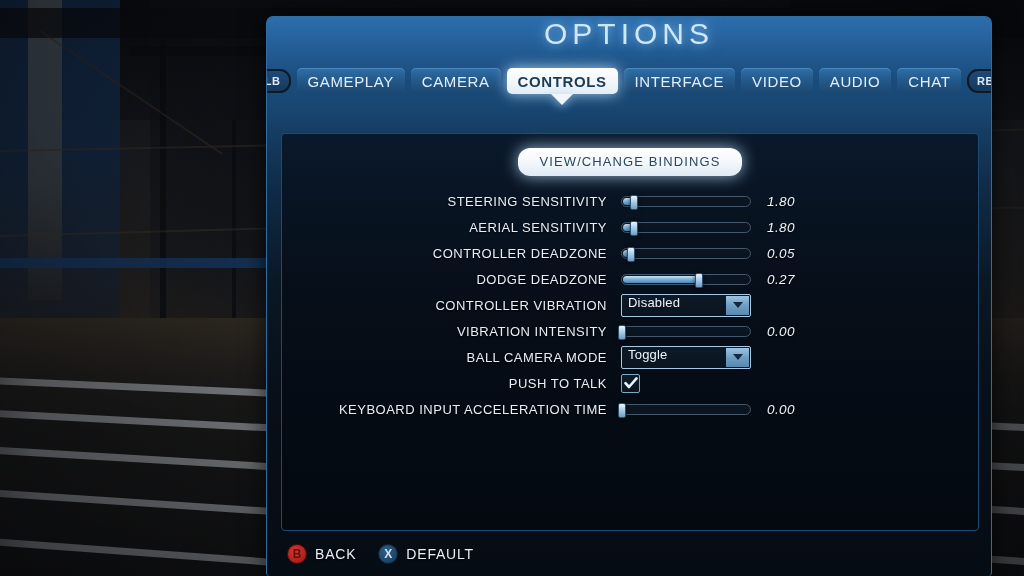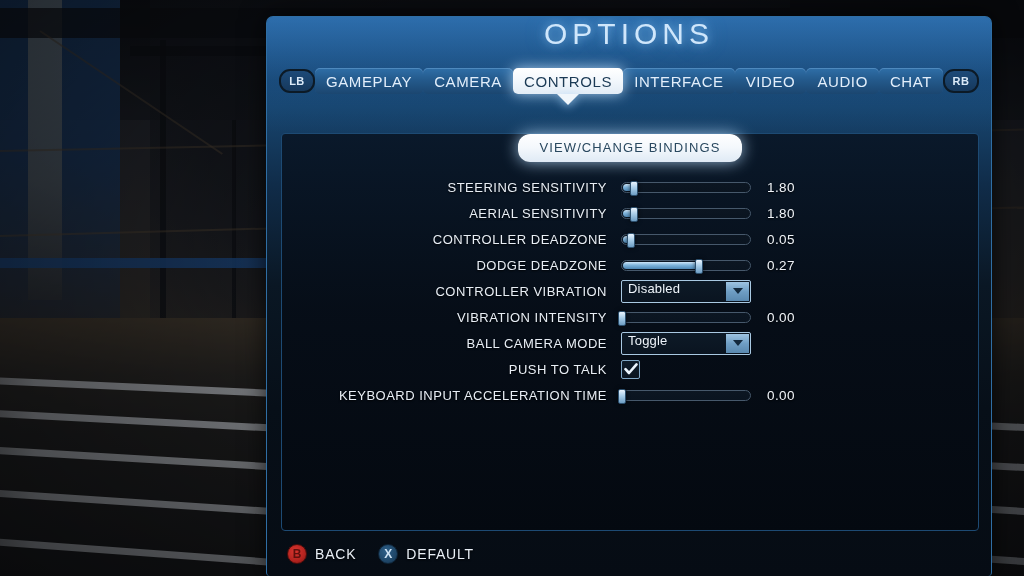--- a/index.html
+++ b/index.html
@@ -131,20 +131,21 @@
     font-weight: 400;
     text-shadow: 0 0 10px rgba(150,210,255,0.75), 0 0 22px rgba(90,170,240,0.45);
   }
 
   
   #tabbar {
     position: relative;
     display: flex;
     align-items: center;
     justify-content: center;
+    gap: 6px;
     margin-top: 17px;
     padding: 0 4px;
   }
   .bumper {
     width: 36px; height: 24px;
     border: 2px solid #0c1a26;
     border-radius: 11px;
     background: linear-gradient(180deg, #1d4a78 0%, #153characters 0%, #16395d 100%);
     background: linear-gradient(180deg, #1d4a78 0%, #16395d 100%);
     color: #dbeaf8;
@@ -166,21 +167,21 @@
     letter-spacing: 0.6px;
     display: flex;
     align-items: center;
     justify-content: center;
     white-space: nowrap;
     box-shadow: inset 0 1px 0 rgba(160,210,250,0.28);
   }
   .tab.active {
     background: linear-gradient(180deg, #ffffff 0%, #f2f7fc 50%, #e2ecf6 100%);
     color: #1b3a55;
-    font-weight: 400;
+    font-weight: 700;
     box-shadow: 0 0 14px rgba(190,225,255,0.85);
     position: relative;
   }
   .tab.active .caret {
     position: absolute;
     left: 50%;
     transform: translateX(-50%);
     bottom: -11px;
     width: 0; height: 0;
     border-left: 11px solid transparent;
@@ -196,20 +197,21 @@
     top: 116px;
     width: 698px;
     height: 398px;
     border: 1px solid #1d4a73;
     border-radius: 4px;
     background: linear-gradient(180deg, rgba(9,22,38,0.92) 0%, rgba(6,13,23,0.95) 45%, rgba(4,9,16,0.97) 100%);
   }
 
   #bindings-wrap {
     text-align: center;
+    padding-top: 14px;
   }
   #bindings-btn {
     display: inline-block;
     padding: 6px 22px 7px;
     border-radius: 12px;
     background: linear-gradient(180deg, #ffffff 0%, #f4f8fc 48%, #dfeaf5 100%);
     color: #29485f;
     font-size: 13px;
     letter-spacing: 1.1px;
     box-shadow: 0 0 16px rgba(185,222,255,0.8);
@@ -239,20 +241,21 @@
     width: 136px;
     display: flex;
     align-items: center;
   }
   .row-val {
     padding-left: 10px;
     color: #f0f4f9;
     font-size: 13.5px;
     letter-spacing: 0.4px;
     text-shadow: 0 1px 2px rgba(0,0,0,0.85);
+    font-style: italic;
   }
 
   
   .slider {
     position: relative;
     width: 130px;
     height: 11px;
     border-radius: 6px;
     background: linear-gradient(180deg, #0c1622 0%, #0a1420 100%);
     border: 1px solid #46586b;

